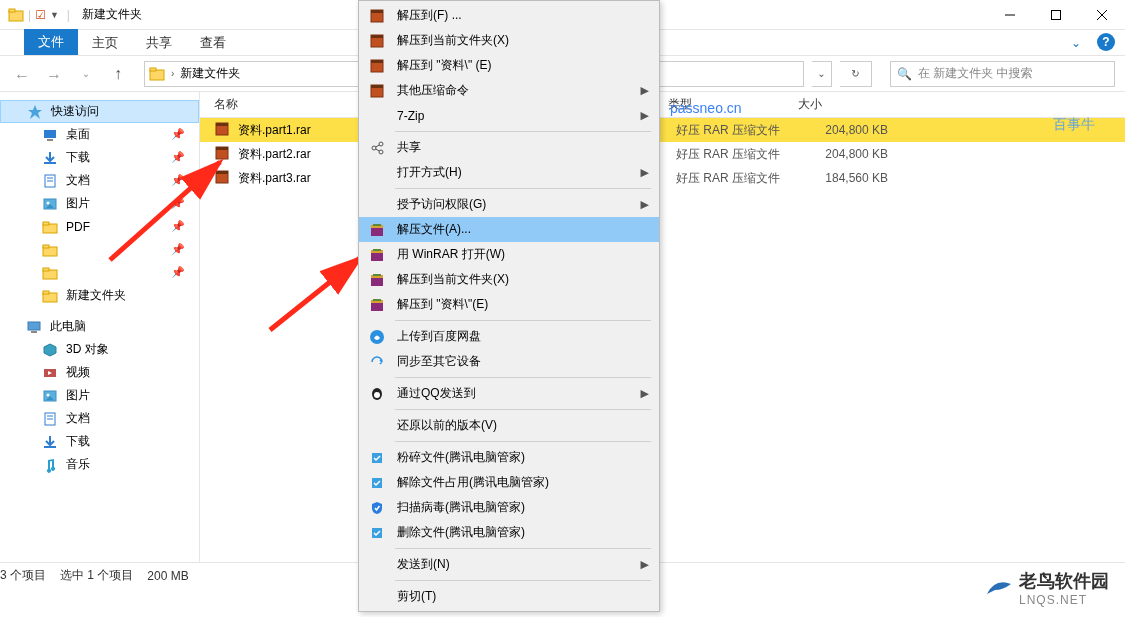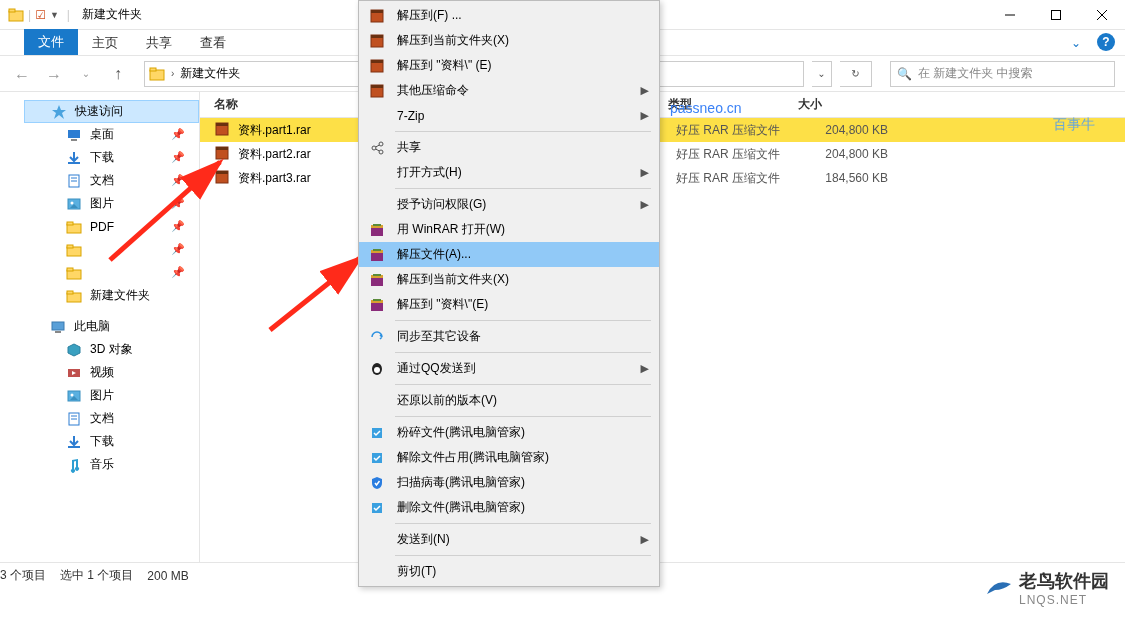--- a/index.html
+++ b/index.html
@@ -25,29 +25,29 @@
   .navbtn { width: 24px; height: 24px; display:flex; align-items:center; justify-content:center; color: #999; font-size: 16px; }
   .navbtn.enabled { color: #555; }
   .addrbox { flex: 0 0 660px; height: 26px; border: 1px solid #ccc; display: flex; align-items: center; padding: 0 4px; gap: 4px; margin-left: 6px; position: relative; }
   .addrbox .chev { color: #555; margin: 0 2px; font-size: 10px; }
   .addrrow .dd { width: 20px; height: 26px; border: 1px solid #ccc; border-left: none; display:flex; align-items:center; justify-content:center; font-size: 10px; color: #555; }
   .searchbox { margin-left: auto; width: 225px; height: 26px; border: 1px solid #ccc; display: flex; align-items: center; padding: 0 6px; color: #888; gap: 6px; }
 
   
   .main { display: flex; height: 470px; }
   .sidebar { width: 200px; border-right: 1px solid #e5e5e5; padding-top: 8px; overflow: hidden; }
-  .sb-item { display: flex; align-items: center; height: 23px; padding-left: 42px; gap: 8px; position: relative; margin-left: 24px; }
+  .sb-item { display: flex; align-items: center; height: 23px; padding-left: 42px; gap: 8px; position: relative; }
   .sb-item.top { padding-left: 26px; }
   .sb-item .pin { position: absolute; right: 14px; color: #888; font-size: 11px; }
   .sb-header { background: #cce8ff; border: 1px solid #99d1ff; }
   .sb-icon { width: 16px; height: 16px; display: inline-flex; align-items:center; justify-content:center; }
   .sb-spacer { height: 8px; }
 
   .content { flex: 1; position: relative; }
-  .col-headers { display: flex; height: 26px; border-bottom: 1px solid #e5e5e5; align-items: center; padding-left: 8px; color: #333; font-size: 12px; font-weight: bold; }
+  .col-headers { display: flex; height: 26px; border-bottom: 1px solid #e5e5e5; align-items: center; padding-left: 8px; color: #333; font-size: 12px; }
   .col-headers > div { border-right: 1px solid transparent; padding: 0 6px; }
   .col-name { width: 450px; }
   .col-type { width: 130px; margin-left: 4px; }
   .col-size { width: 90px; }
 
   .file-row { display: flex; align-items: center; height: 24px; padding-left: 14px; }
   .file-row.selected { background: #fde047; }
   .file-row .ficon { width: 18px; height: 18px; margin-right: 6px; }
   .file-row .fname { width: 430px; }
   .file-row .ftype { width: 130px; color: #555; margin-left: 8px; }
@@ -416,39 +416,39 @@
       <span class="cicon"></span>
       <span>打开方式(H)</span>
       <span class="sub">▶</span>
     </div>
     <div class="ctx-sep"></div>
     <div class="ctx-item">
       <span class="cicon"></span>
       <span>授予访问权限(G)</span>
       <span class="sub">▶</span>
     </div>
-    <div class="ctx-item">
+    <div class="ctx-item hover">
       <span class="cicon">
         <svg width="16" height="16">
           <rect x="2" y="3" width="12" height="11" fill="#8a2b7a"></rect>
           <rect x="2" y="3" width="12" height="3" fill="#d8a030"></rect>
           <rect x="4" y="2" width="8" height="2" fill="#5a8a3a"></rect>
         </svg>
       </span>
-      <span>用 WinRAR 打开(W)</span>
-    </div>
-    <div class="ctx-item hover">
+      <span>解压文件(A)...</span>
+    </div>
+    <div class="ctx-item">
       <span class="cicon">
         <svg width="16" height="16">
           <rect x="2" y="3" width="12" height="11" fill="#8a2b7a"></rect>
           <rect x="2" y="3" width="12" height="3" fill="#d8a030"></rect>
           <rect x="4" y="2" width="8" height="2" fill="#5a8a3a"></rect>
         </svg>
       </span>
-      <span>解压文件(A)...</span>
+      <span>用 WinRAR 打开(W)</span>
     </div>
     <div class="ctx-item">
       <span class="cicon">
         <svg width="16" height="16">
           <rect x="2" y="3" width="12" height="11" fill="#8a2b7a"></rect>
           <rect x="2" y="3" width="12" height="3" fill="#d8a030"></rect>
           <rect x="4" y="2" width="8" height="2" fill="#5a8a3a"></rect>
         </svg>
       </span>
       <span>解压到当前文件夹(X)</span>
@@ -457,20 +457,29 @@
       <span class="cicon">
         <svg width="16" height="16">
           <rect x="2" y="3" width="12" height="11" fill="#8a2b7a"></rect>
           <rect x="2" y="3" width="12" height="3" fill="#d8a030"></rect>
           <rect x="4" y="2" width="8" height="2" fill="#5a8a3a"></rect>
         </svg>
       </span>
       <span>解压到 "资料\"(E)</span>
     </div>
     <div class="ctx-sep"></div>
+    <div class="ctx-item">
+      <span class="cicon">
+        <svg width="16" height="16">
+          <circle cx="8" cy="8" r="7" fill="#2a90e0"></circle>
+          <path d="M5 9 Q8 4 11 9 Q8 13 5 9" fill="#fff"></path>
+        </svg>
+      </span>
+      <span>上传到百度网盘</span>
+    </div>
     <div class="ctx-item">
       <span class="cicon">
         <svg width="16" height="16">
           <path d="M3 8 A5 5 0 0 1 13 8 M13 8 L11 6 M13 8 L11 10" fill="none" stroke="#2a90e0" stroke-width="1.5"></path>
         </svg>
       </span>
       <span>同步至其它设备</span>
     </div>
     <div class="ctx-sep"></div>
     <div class="ctx-item">

